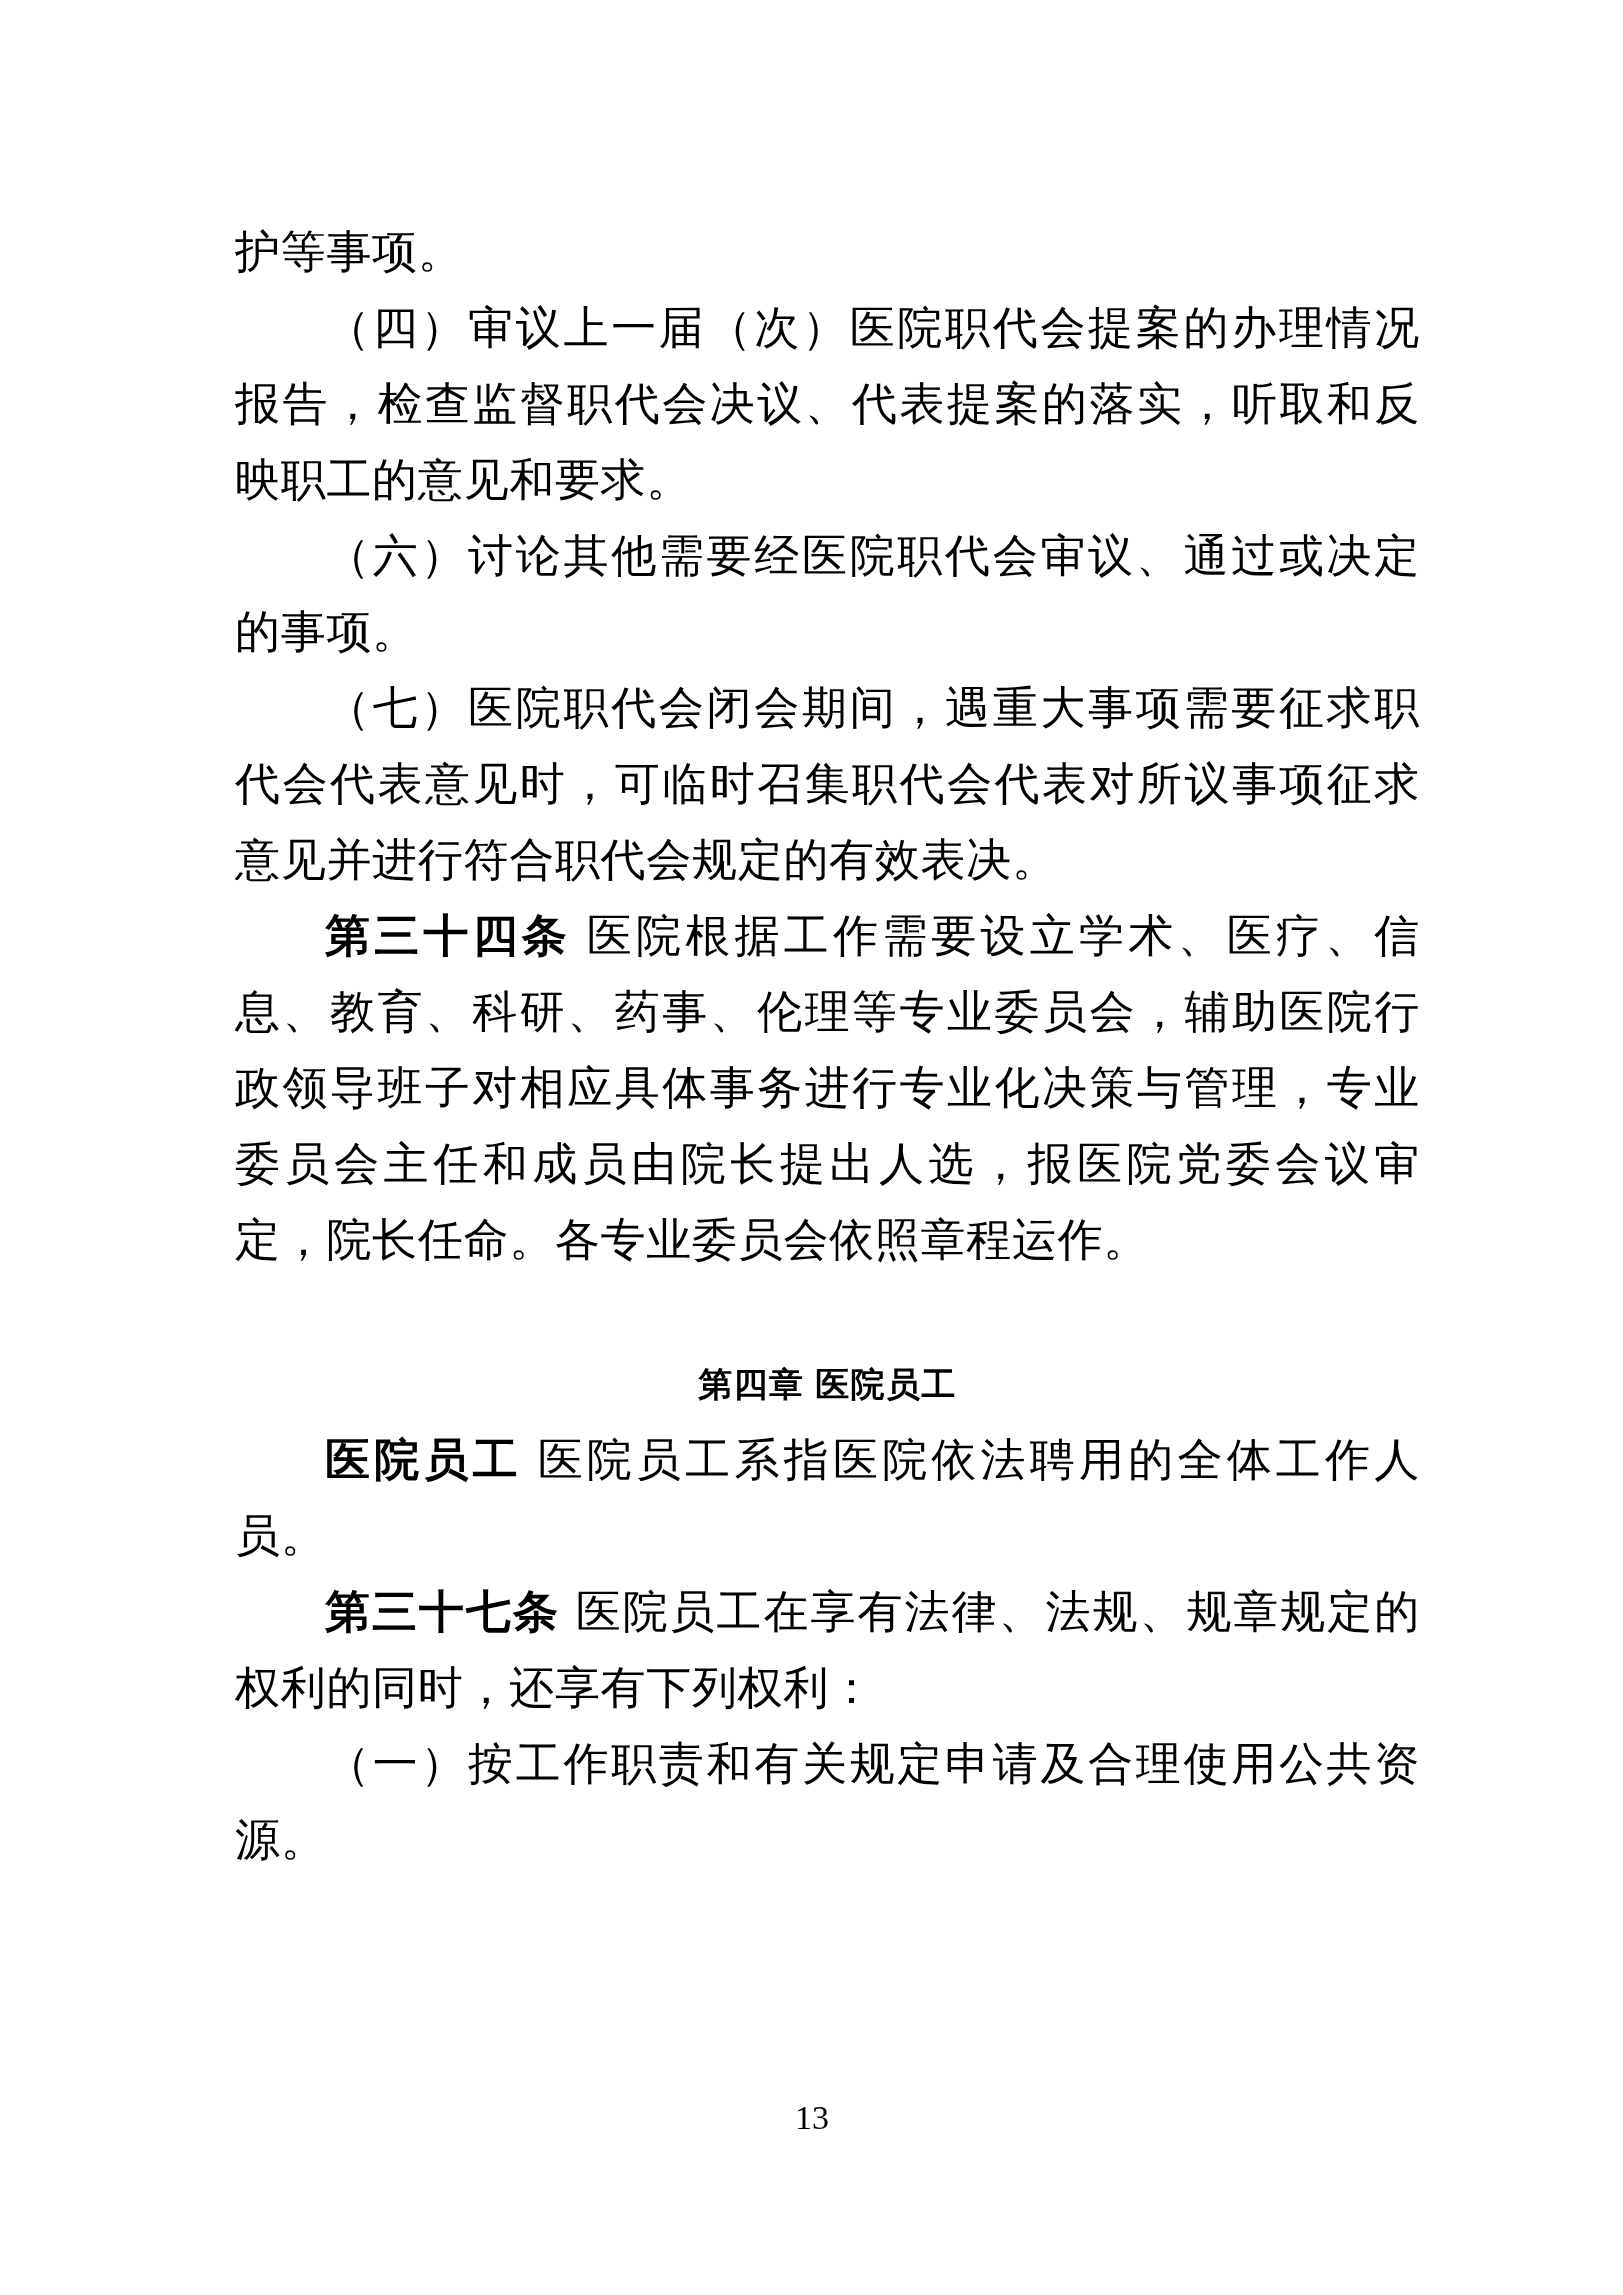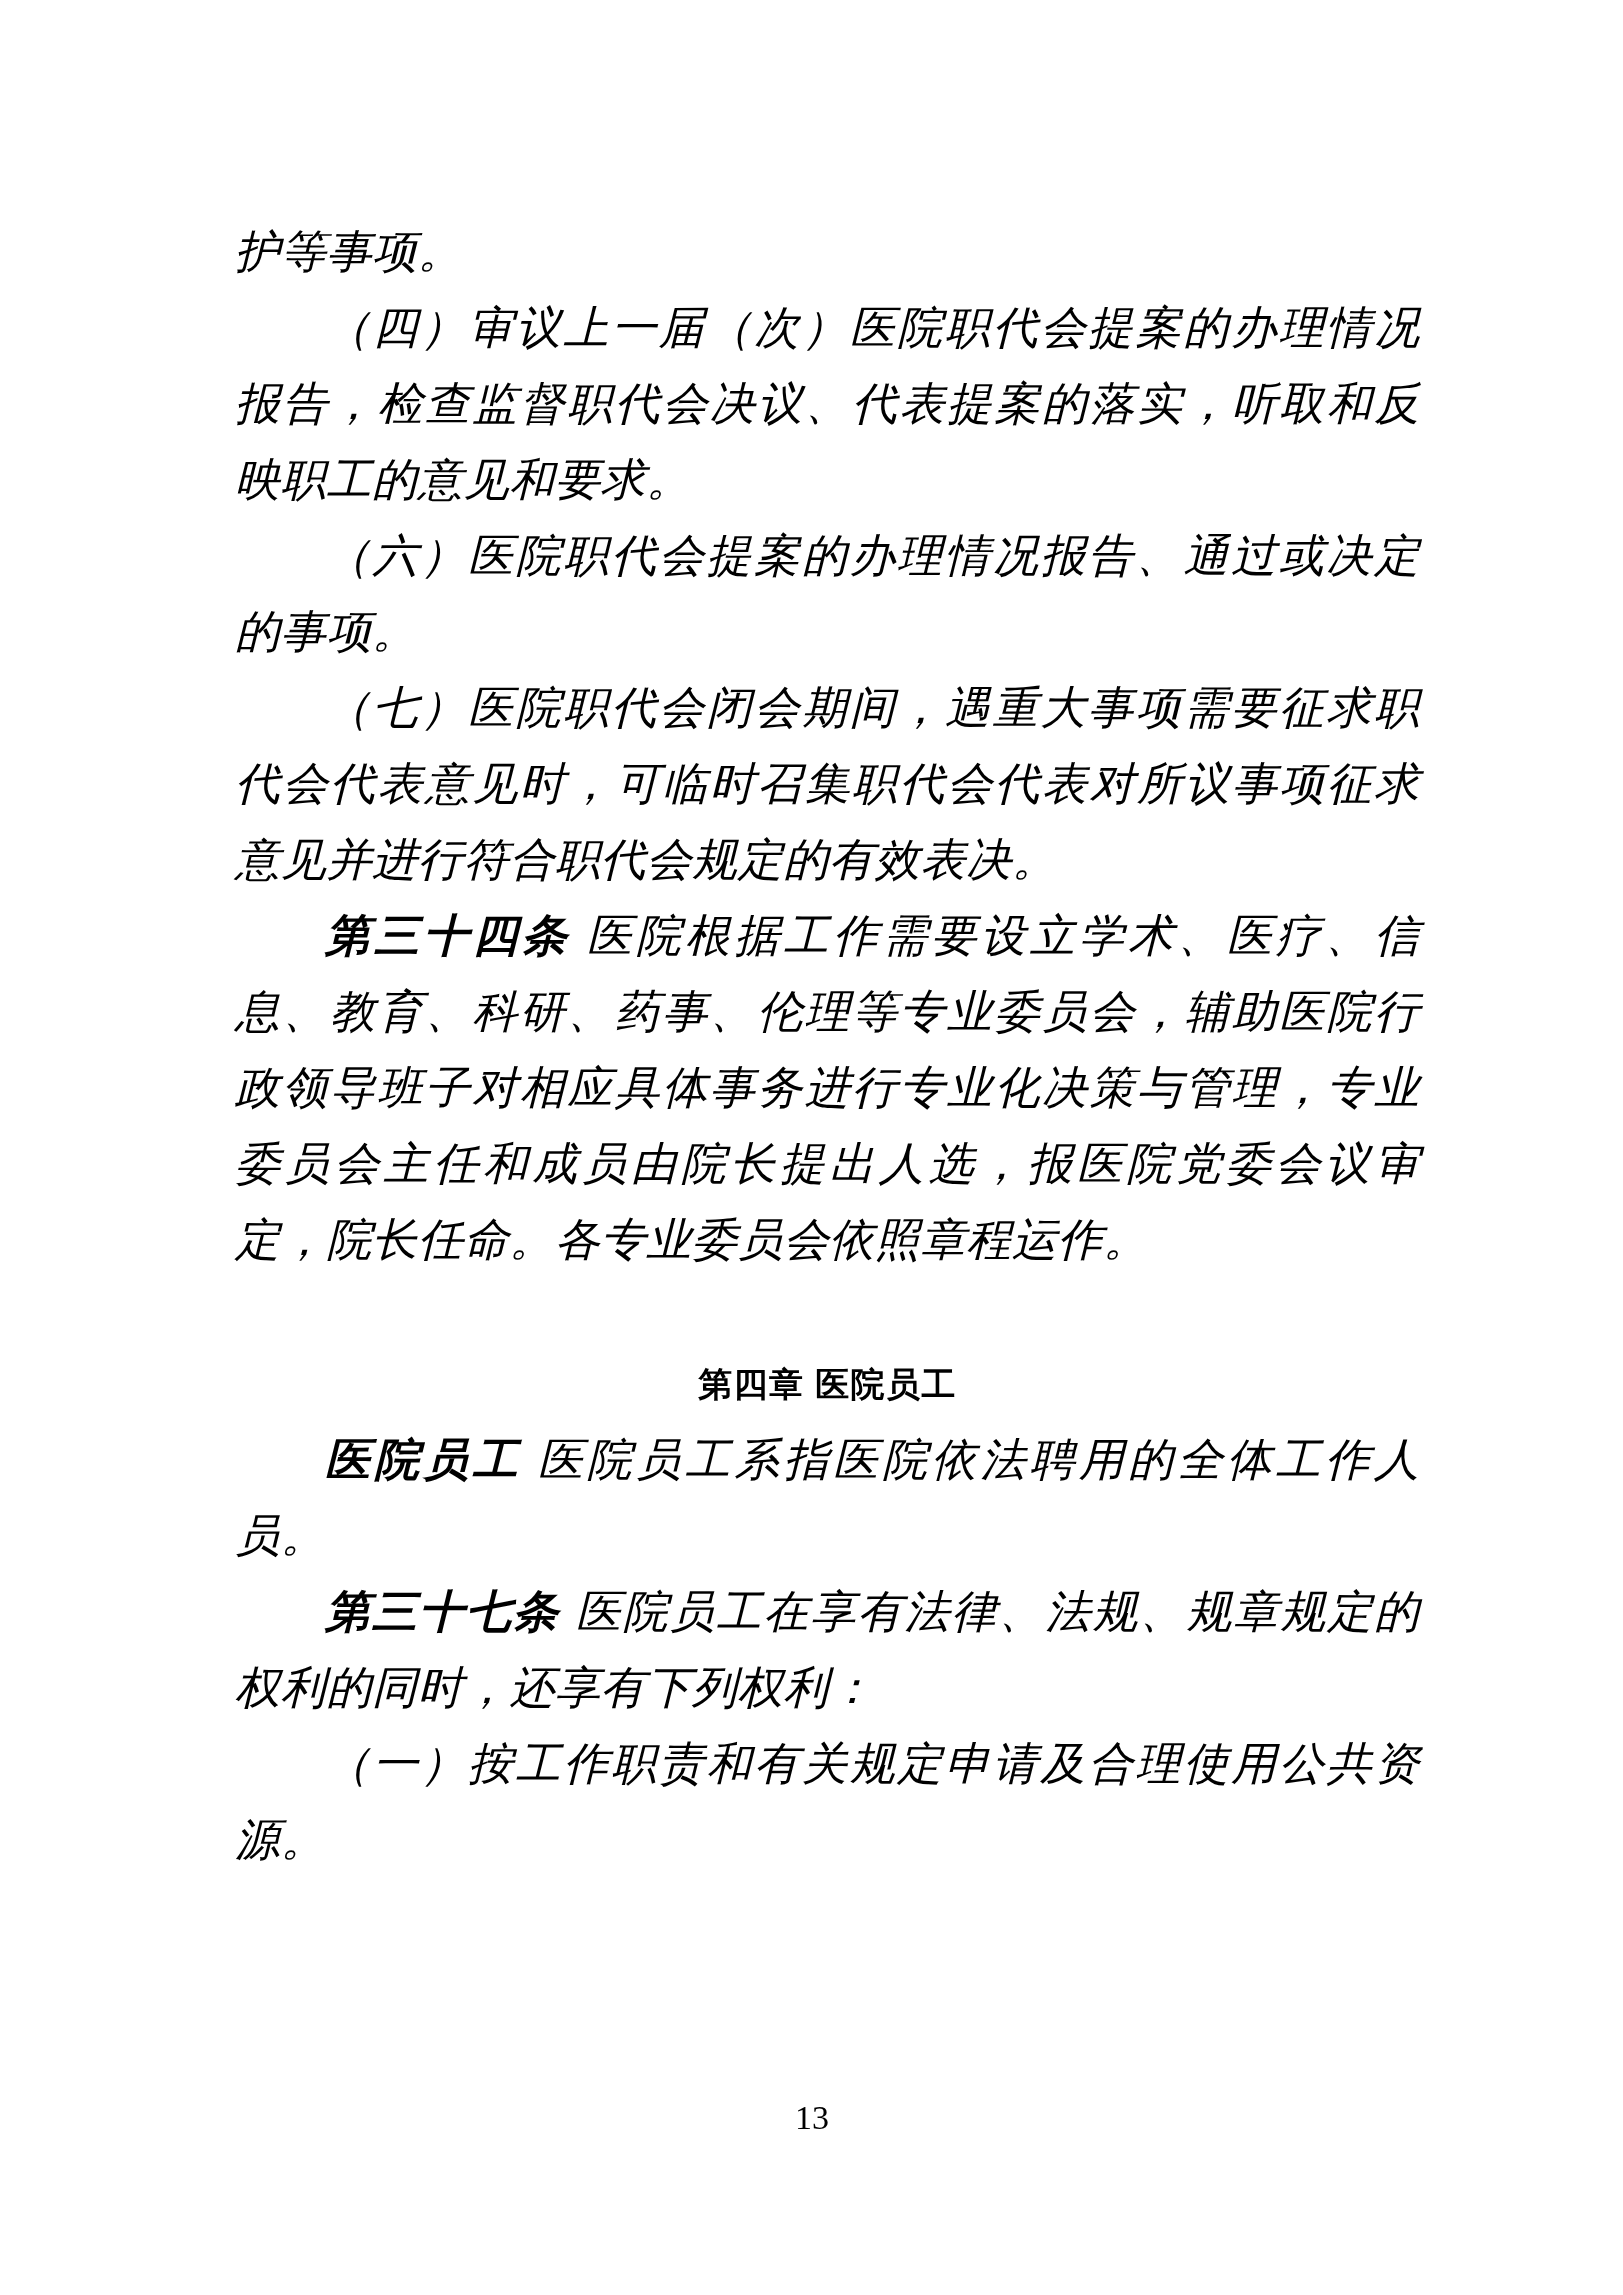--- a/index.html
+++ b/index.html
@@ -23,21 +23,20 @@
     font-family: "Liberation Serif", "DejaVu Serif", serif;
     font-size: 45px;
     line-height: 76px;
     text-align: justify;
     text-justify: inter-ideograph;
     letter-spacing: 0.7px;
   }
   .content p {
     margin: 0;
     text-indent: 2em;
-    font-style: italic;
   }
   .content p.no-indent {
     text-indent: 0;
   }
   .lead {
     font-family: "Liberation Sans", "DejaVu Sans", sans-serif;
     font-weight: 700;
     margin-right: 0.35em;
   }
   .chapter-heading {
@@ -66,21 +65,21 @@
 
 <div class="page">
 
   <div class="content">
 
     <p class="no-indent">护等事项。</p>
 
     <p>（四）审议上一届（次）医院职代会提案的办理情况报告，检查监督职代会决议、代表提案的落实，听取和反映职工的意见和要求。</p>
 
 
-    <p>（六）医院职代会提案的办理情况报告、通过或决定的事项。</p>
+    <p>（六）讨论其他需要经医院职代会审议、通过或决定的事项。</p>
 
     <p>（七）医院职代会闭会期间，遇重大事项需要征求职代会代表意见时，可临时召集职代会代表对所议事项征求意见并进行符合职代会规定的有效表决。</p>
 
     <p><span class="lead">第三十四条</span><span>医院根据工作需要设立学术、医疗、信息、教育、科研、药事、伦理等专业委员会，辅助医院行政领导班子对相应具体事务进行专业化决策与管理，专业委员会主任和成员由院长提出人选，报医院党委会议审定，院长任命。各专业委员会依照章程运作。</span></p>
 
     <h2 class="chapter-heading">第四章 医院员工</h2>
 
     <p><span class="lead">医院员工</span><span>医院员工系指医院依法聘用的全体工作人员。</span></p>
 
 

